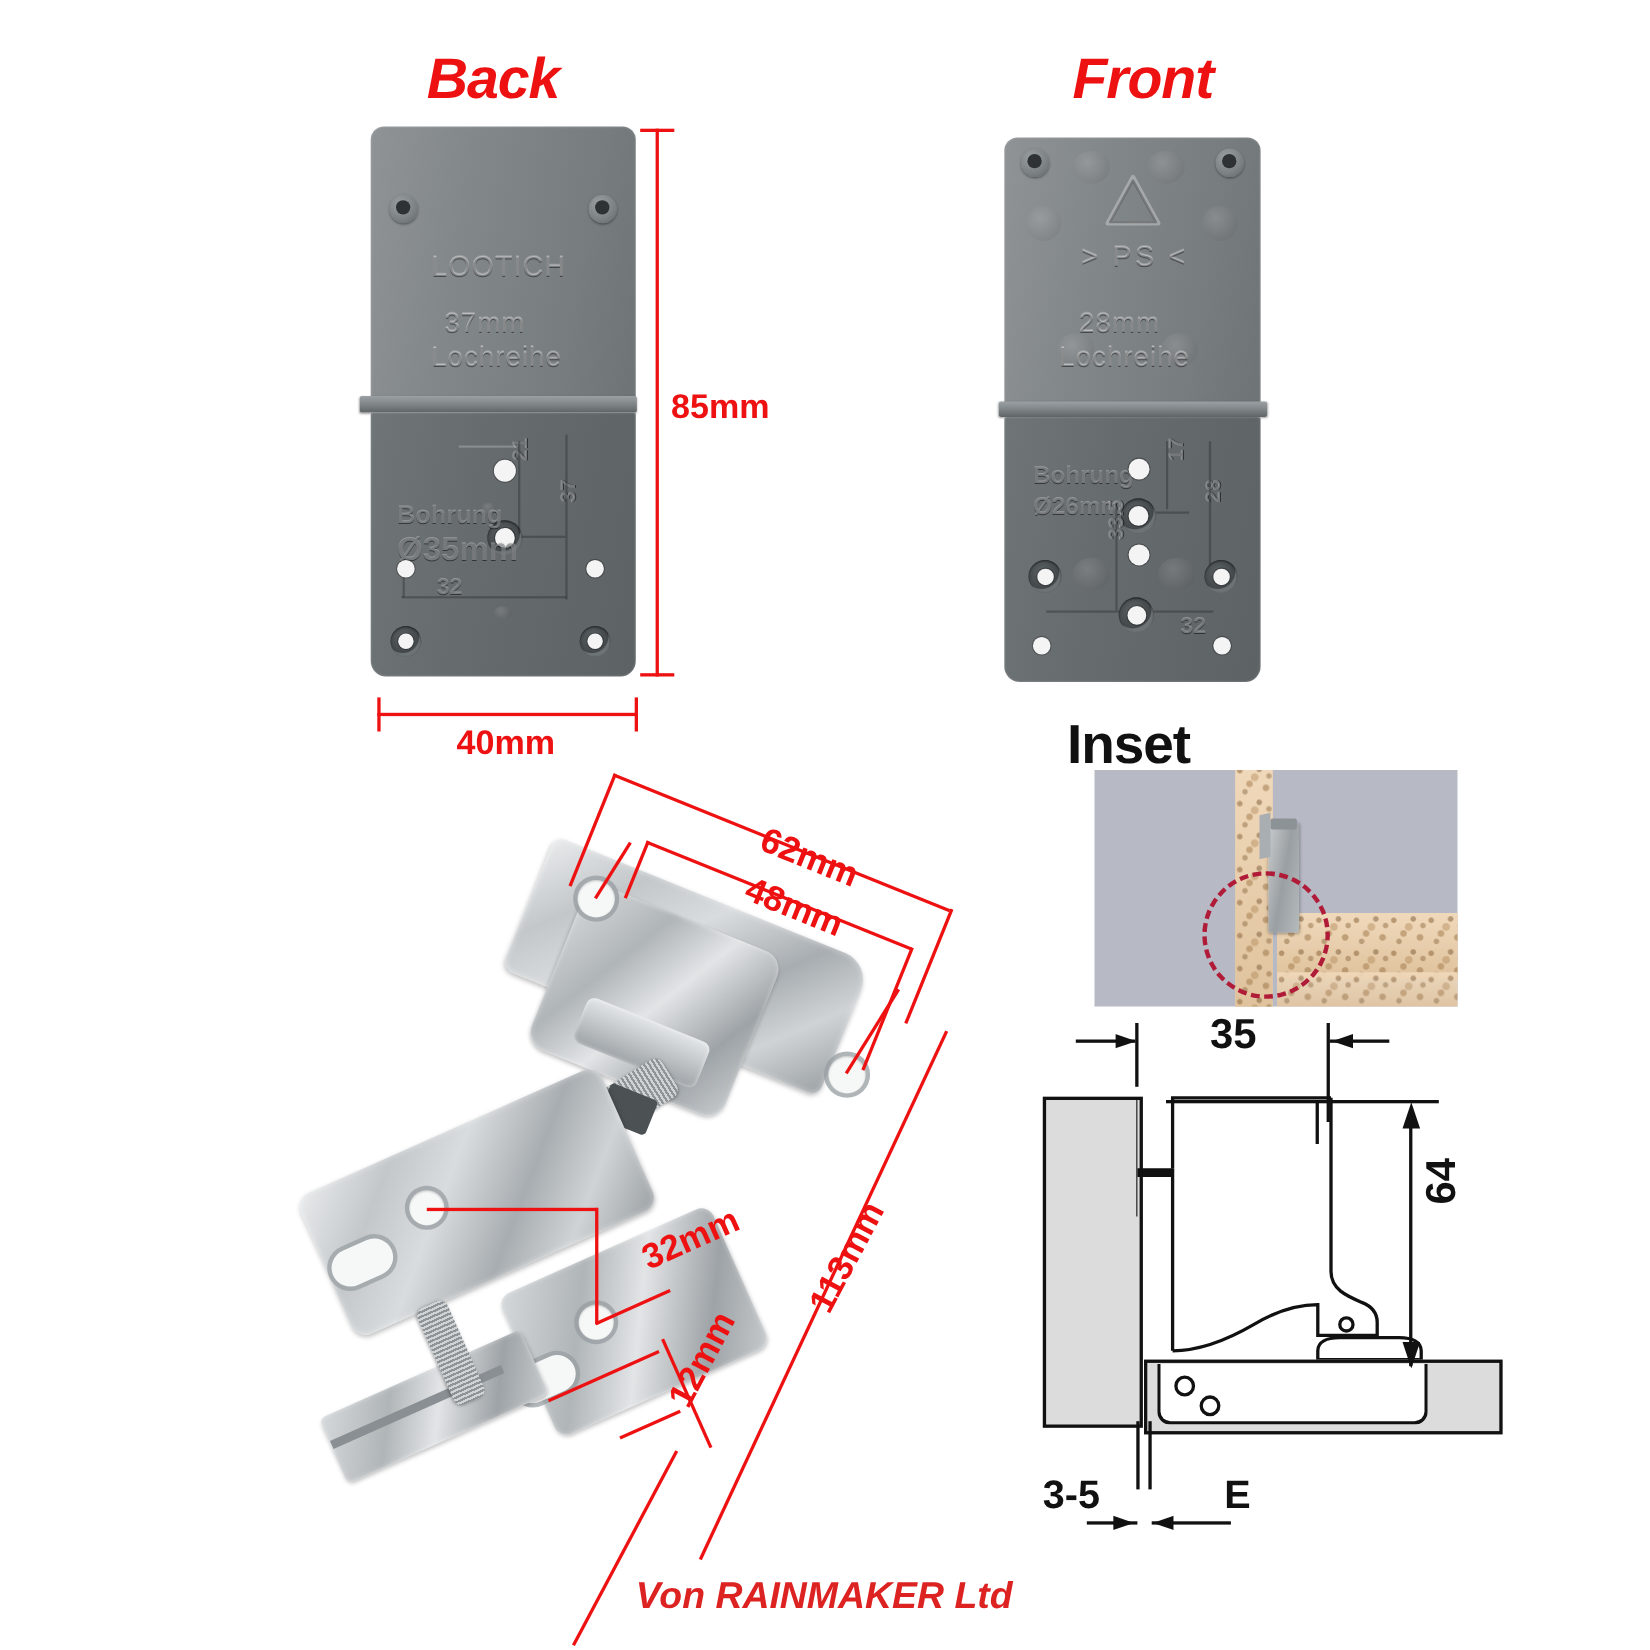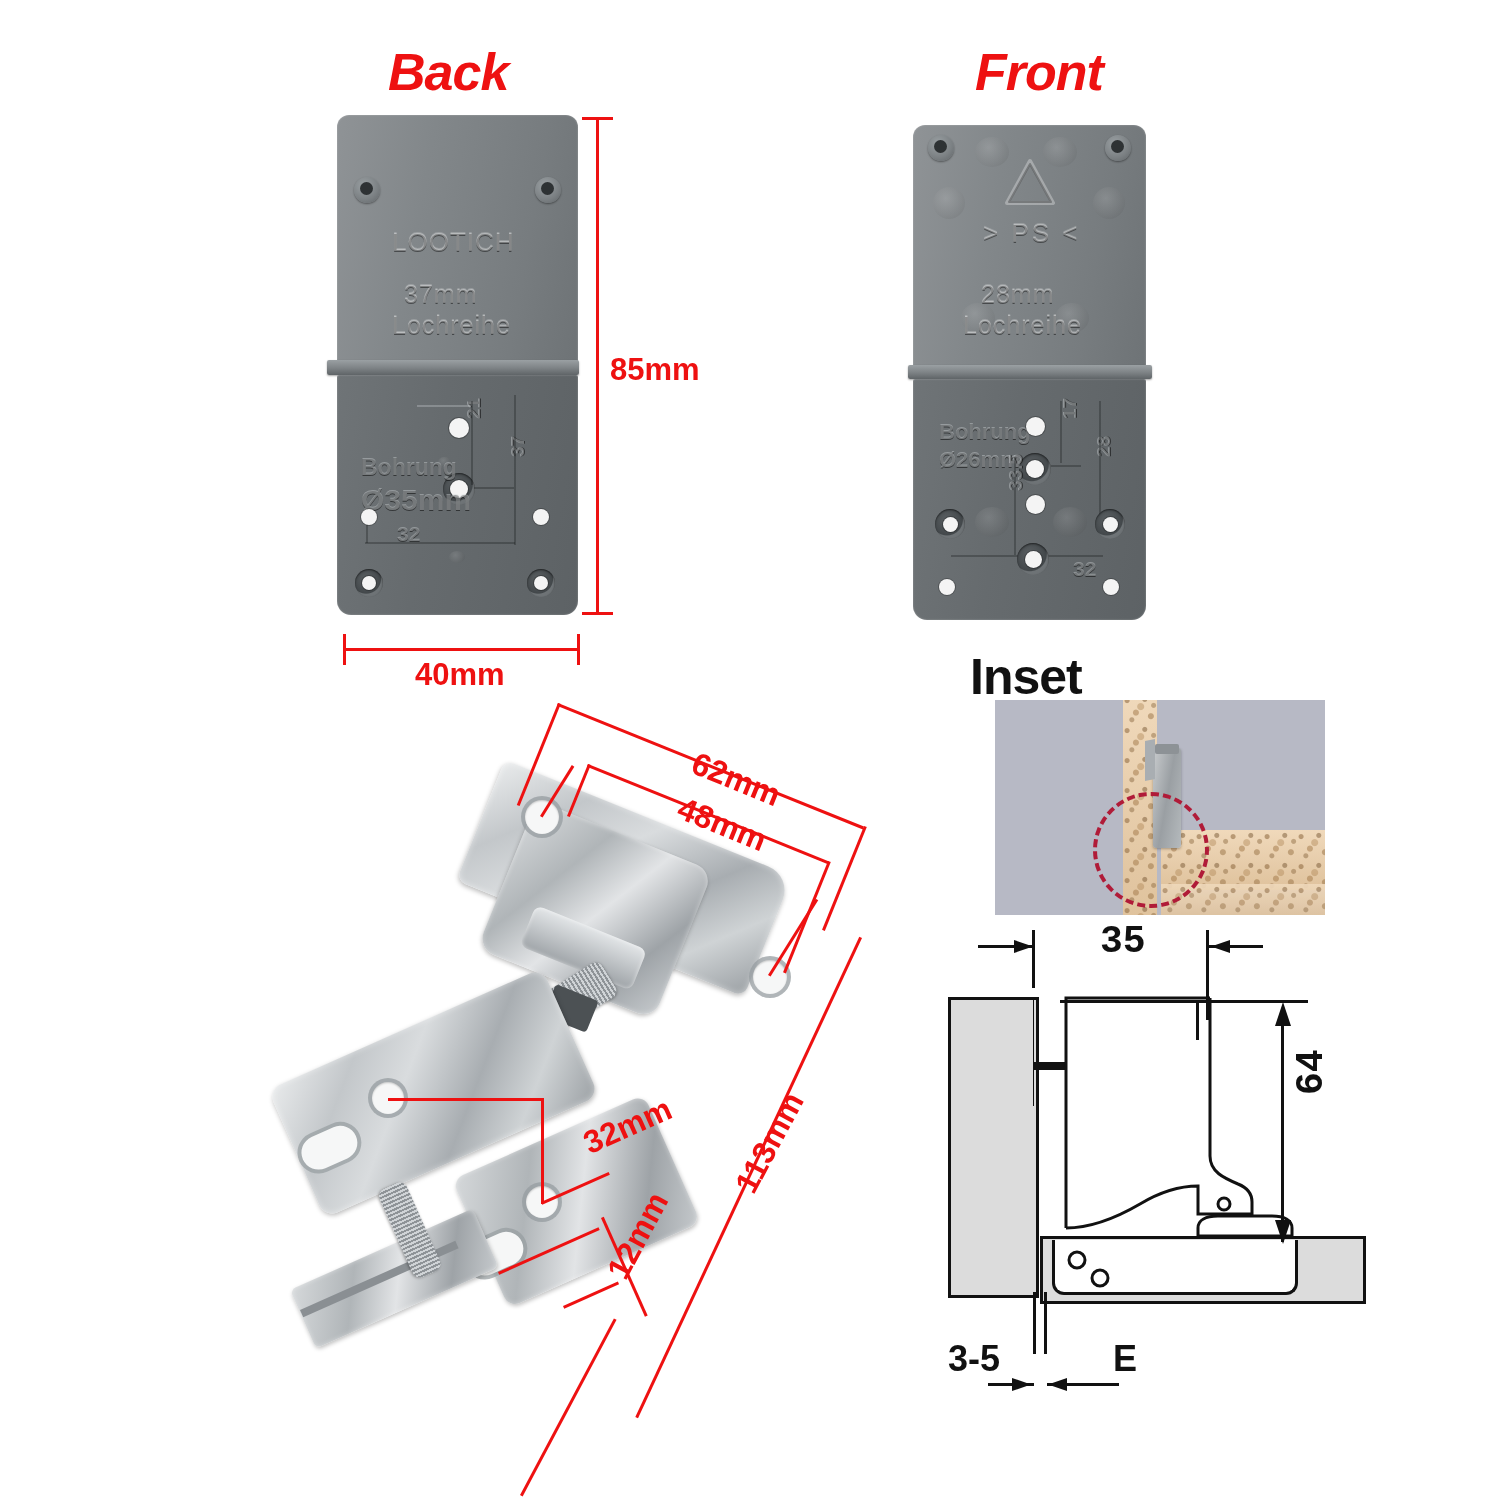--- a/index.html
+++ b/index.html
@@ -80,21 +80,21 @@
        radial-gradient(circle at 52% 42%,rgba(170,128,78,.4) 0 3px,transparent 4px),
        radial-gradient(circle at 90% 38%,rgba(135,100,58,.45) 0 2px,transparent 3px),
        linear-gradient(180deg,#f0d9bb,#dfc29c);
      background-size:34px 30px,34px 30px,34px 30px,34px 30px,34px 30px,34px 30px,34px 30px,100% 100%;}
   .dashring{position:absolute;border:4px dashed #b01b38;border-radius:50%;}
 
   
   .bl{position:absolute;background:#111;}
   .panel{position:absolute;background:#dcdcdc;border:3px solid #111;}
   .tlabel{position:absolute;color:#111;font-weight:bold;font-size:38px;
-          white-space:nowrap;font-family:Liberation Mono, monospace;}
+          white-space:nowrap;}
   .tlabel-sm{position:absolute;color:#111;font-weight:bold;font-size:36px;
           white-space:nowrap;}
 </style>
 </head>
 <body>
 
 <div class="stage">
 
   <div class="hdr-red abs" style="left:388px;top:42px;">Back</div>
 
@@ -363,14 +363,15 @@
        transform:rotate(-24deg);transform-origin:left top;"></div>
   <div class="rl abs" style="left:563px;top:1306px;width:60px;height:3px;
        transform:rotate(-24deg);transform-origin:left top;"></div>
   <div class="rlabel abs" style="left:600px;top:1268px;transform:rotate(-62deg);transform-origin:left top;font-size:32px;">12mm</div>
   <div class="rl abs" style="left:498px;top:1272px;width:110px;height:3px;
        transform:rotate(-24deg);transform-origin:left top;"></div>
 
   <div class="rl abs" style="left:520px;top:1495px;width:200px;height:3px;
        transform:rotate(-62deg);transform-origin:left top;"></div>
 
+  <div class="caption-red abs" style="left:578px;top:1432px;">Von RAINMAKER Ltd</div>
 
 </div>
 
 </body></html>

